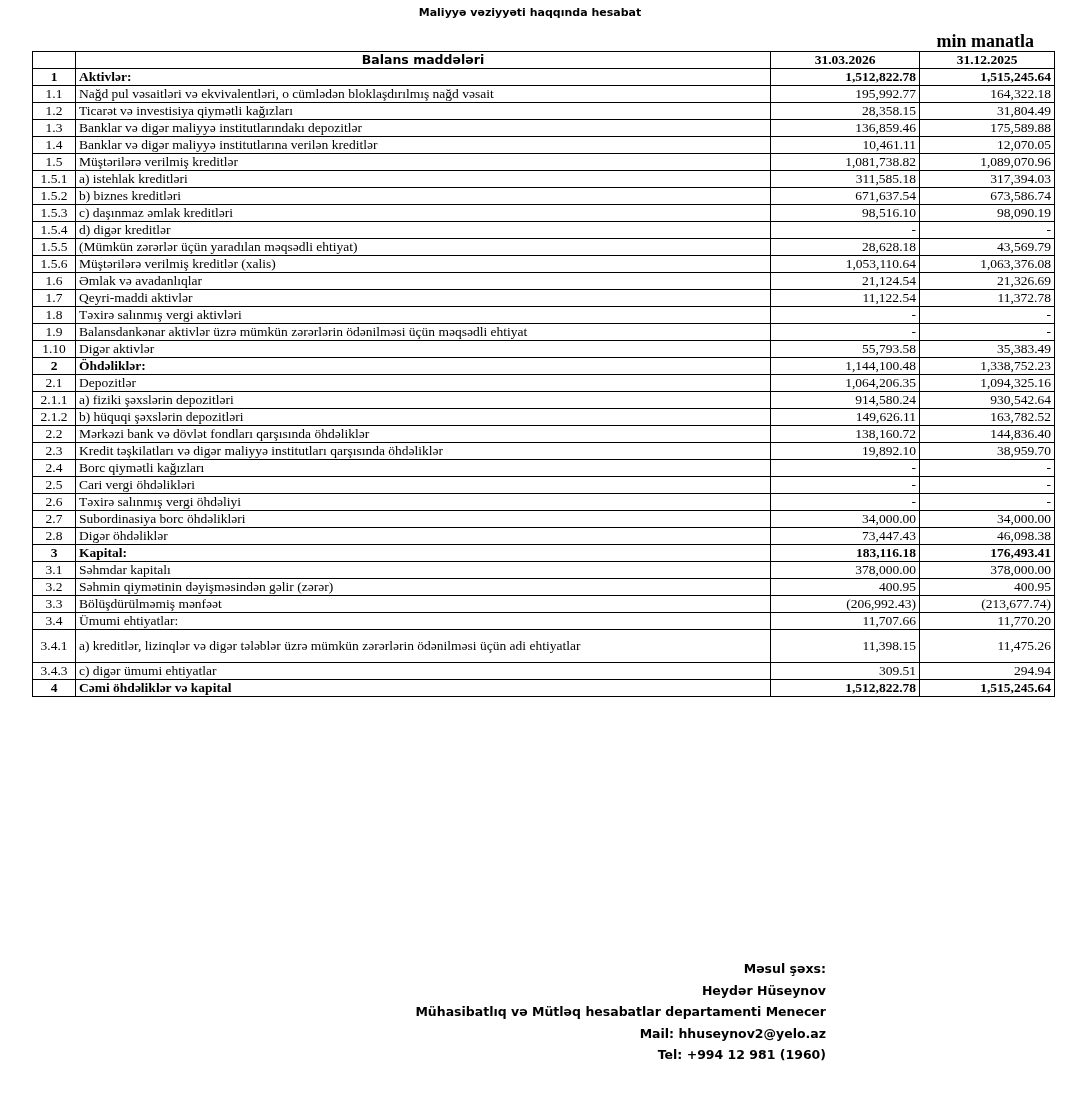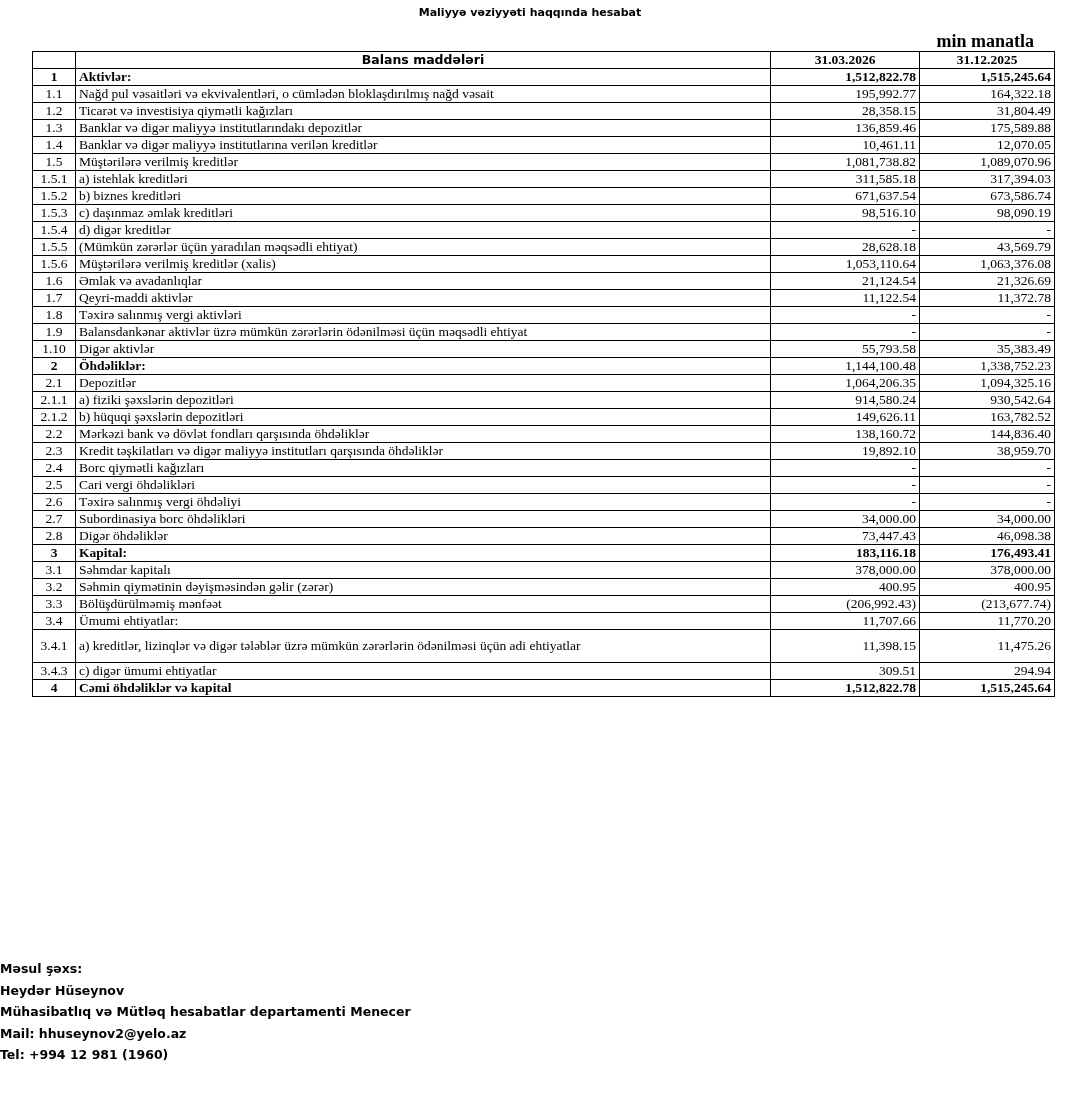--- a/index.html
+++ b/index.html
@@ -22,21 +22,21 @@
     white-space: nowrap; overflow: hidden;
   }
   table.bs thead th { font-weight: bold; text-align: center; }
   table.bs thead th.label-h { font-family: "DejaVu Sans", sans-serif; font-size: 12.5px; }
   td.num { text-align: center; padding: 0 1px; }
   td.val { text-align: right; padding-right: 4px; }
   tr.bold td { font-weight: bold; }
   tr.bold-label td.label, tr.bold-label td.num { font-weight: bold; }
   tr.tall td { height: 32px; }
   .footer {
-    position: absolute; top: 958px; left: 0; width: 826px; text-align: left;
+    position: absolute; top: 958px; left: 0; width: 826px; text-align: right;
     font-family: "DejaVu Sans", sans-serif; font-weight: bold; font-size: 12.5px;
     line-height: 21.5px;
   }
 </style>
 </head>
 <body>
 
 <div class="title">Maliyyə vəziyyəti haqqında hesabat</div>
 <div class="unit">min manatla</div>
 

